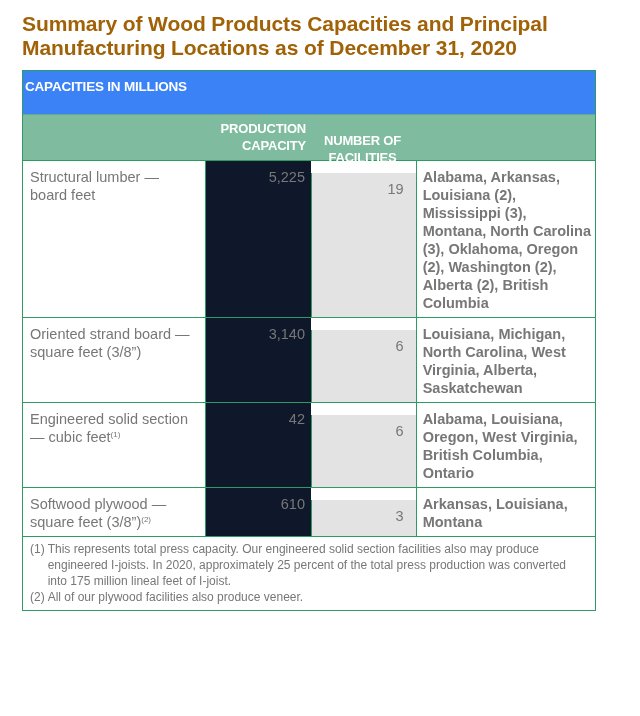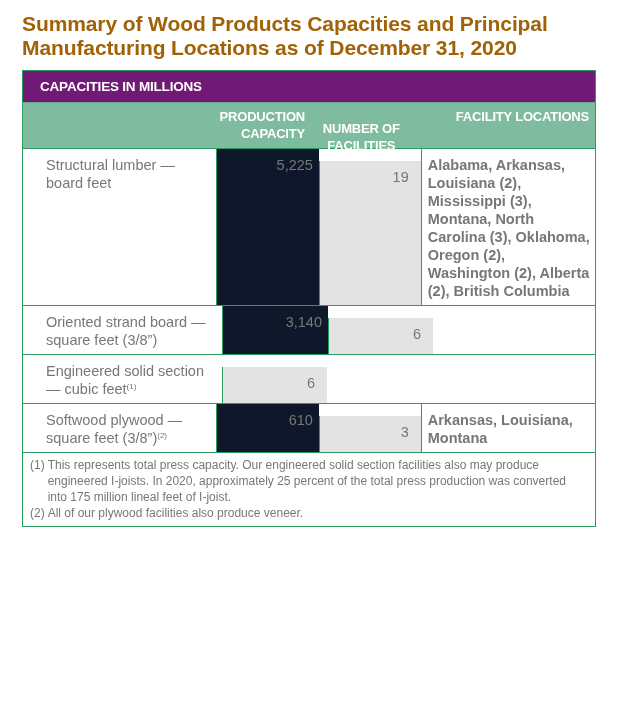--- a/index.html
+++ b/index.html
@@ -7,74 +7,76 @@
   .title {
     position: absolute; left: 22px; top: 12px; width: 600px;
     color: #a16207; font-weight: bold; font-size: 21px; line-height: 24px;
     letter-spacing: -0.1px;
   }
   .tbl {
     position: absolute; left: 22px; top: 70px; width: 574px;
     border: 1.5px solid #2e9c62; box-sizing: border-box;
   }
   .cap-header {
-    background: #701a75; color: #fff; font-weight: bold; font-size: 13.5px;
-    height: 31px; line-height: 31px; padding-left: 17px; letter-spacing: -0.2px;
+    background: #3b82f6; color: #fff; font-weight: bold; font-size: 13.5px;
+    height: 43px; line-height: 31px; padding-left: 2px; letter-spacing: -0.2px;
   }
   .col-header {
     display: flex; background: #7fbb9f; color: #fff; font-weight: bold; font-size: 13px;
     line-height: 17px; height: 45px; border-top: 1px solid #6aaa8c; letter-spacing: -0.2px;
   }
   .col-header div { padding-top: 5px; box-sizing: border-box; }
   .c1 { width: 183px; }
   .c2 { width: 106px; }
   .c3 { width: 105px; margin-top: 12px; }
   .c4 { width: 180px; }
   .col-header .c2 { text-align: right; padding-right: 6px; }
   .col-header .c3 { text-align: center; padding-right: 4px; }
   .col-header .c4 { text-align: right; padding-right: 6px; }
   .row { display: flex; border-top: 1.5px solid #2e9c62; font-size: 14.5px; line-height: 18px; color: #777; }
   .row > div { box-sizing: border-box; padding-top: 7px; padding-bottom: 5px; }
-  .row .c1 { padding-left: 7px; padding-right: 6px; margin-left: 16px; }
+  .row .c1 { padding-left: 7px; padding-right: 6px; }
   .row .c2 { background: #0f172a; text-align: right; padding-right: 6px; border-left: 1.5px solid #2e9c62; }
   .row .c3 { background: #e3e3e3; text-align: right; padding-right: 12px; border-left: 1.5px solid #2e9c62; }
   .row .c4 { padding-left: 6px; padding-right: 4px; border-left: 1.5px solid #2e9c62; font-weight: bold; }
   sup { font-size: 8px; vertical-align: 5px; line-height: 0; }
   .notes { border-top: 1.5px solid #2e9c62; padding: 4px 7px 5px 7px; font-size: 12px; line-height: 16px; color: #777; }
   .note { display: flex; }
   .note .num { flex: 0 0 auto; margin-right: 3px; }
 </style>
 </head>
 <body>
 
 <div class="title">Summary of Wood Products Capacities and Principal Manufacturing Locations as of December 31, 2020</div>
 
 <div class="tbl">
   <div class="cap-header">CAPACITIES IN MILLIONS</div>
   <div class="col-header">
     <div class="c1"></div>
     <div class="c2">PRODUCTION CAPACITY</div>
     <div class="c3">NUMBER OF FACILITIES</div>
-    <div class="c4">FACILITY LOCATIONS</div>
   </div>
 
   <div class="row">
     <div class="c1"><span>Structural lumber — board feet</span></div>
     <div class="c2">5,225</div>
     <div class="c3">19</div>
     <div class="c4">Alabama, Arkansas, Louisiana (2), Mississippi (3), Montana, North Carolina (3), Oklahoma, Oregon (2), Washington (2), Alberta (2), British Columbia</div>
   </div>
   <div class="row">
     <div class="c1"><span>Oriented strand board — square feet (3/8”)</span></div>
     <div class="c2">3,140</div>
     <div class="c3">6</div>
+    <div class="c4">Louisiana, Michigan, North Carolina, West Virginia, Alberta, Saskatchewan</div>
   </div>
   <div class="row">
     <div class="c1"><span>Engineered solid section — cubic feet</span><sup>(1)</sup></div>
+    <div class="c2">42</div>
     <div class="c3">6</div>
+    <div class="c4">Alabama, Louisiana, Oregon, West Virginia, British Columbia, Ontario</div>
   </div>
   <div class="row">
     <div class="c1"><span>Softwood plywood — square feet (3/8”)</span><sup>(2)</sup></div>
     <div class="c2">610</div>
     <div class="c3">3</div>
     <div class="c4">Arkansas, Louisiana, Montana</div>
   </div>
 
   <div class="notes">
     <div class="note">

